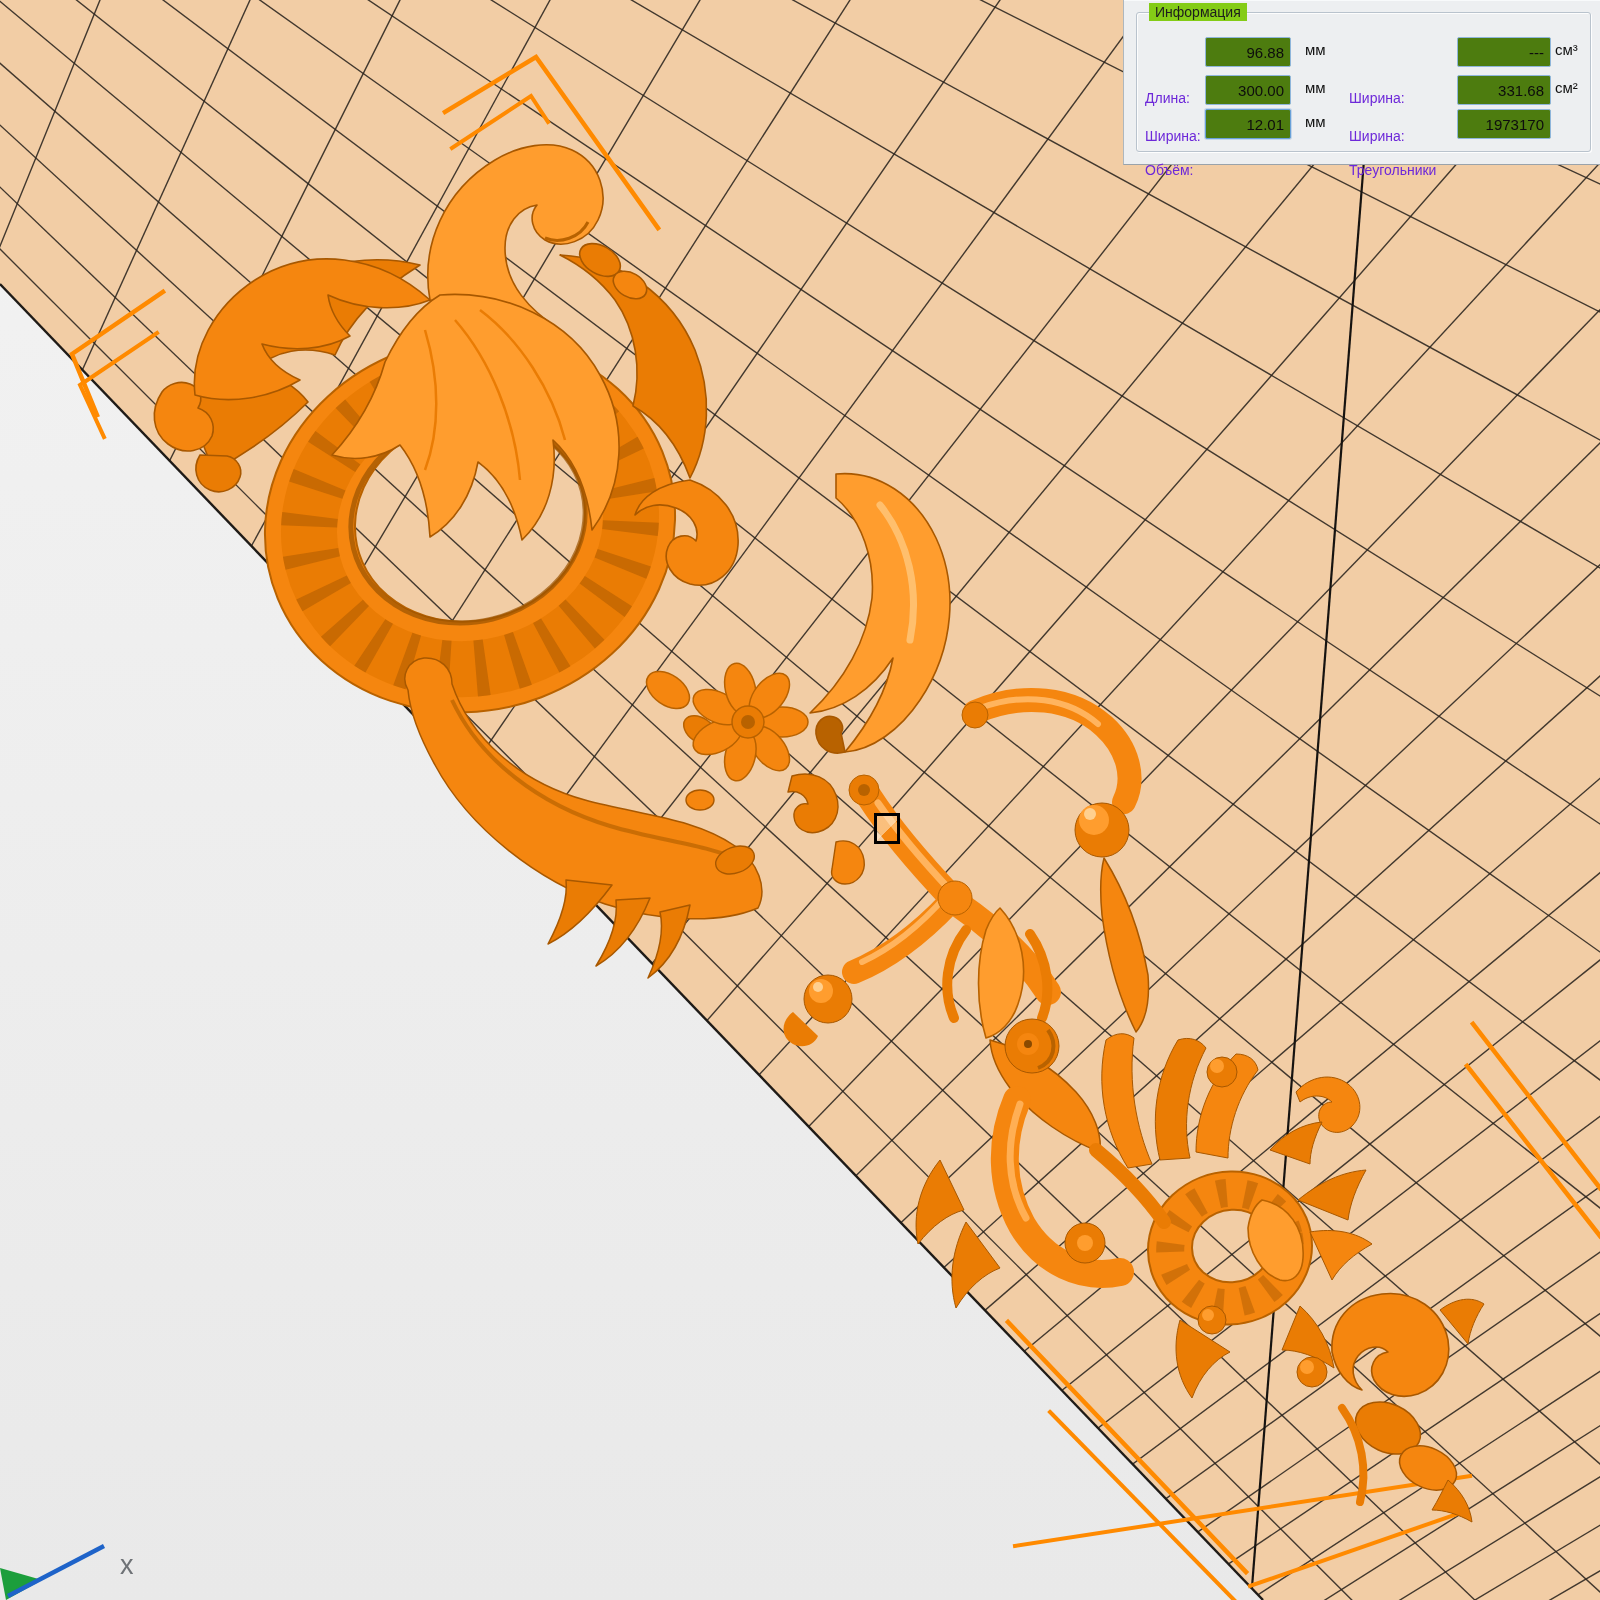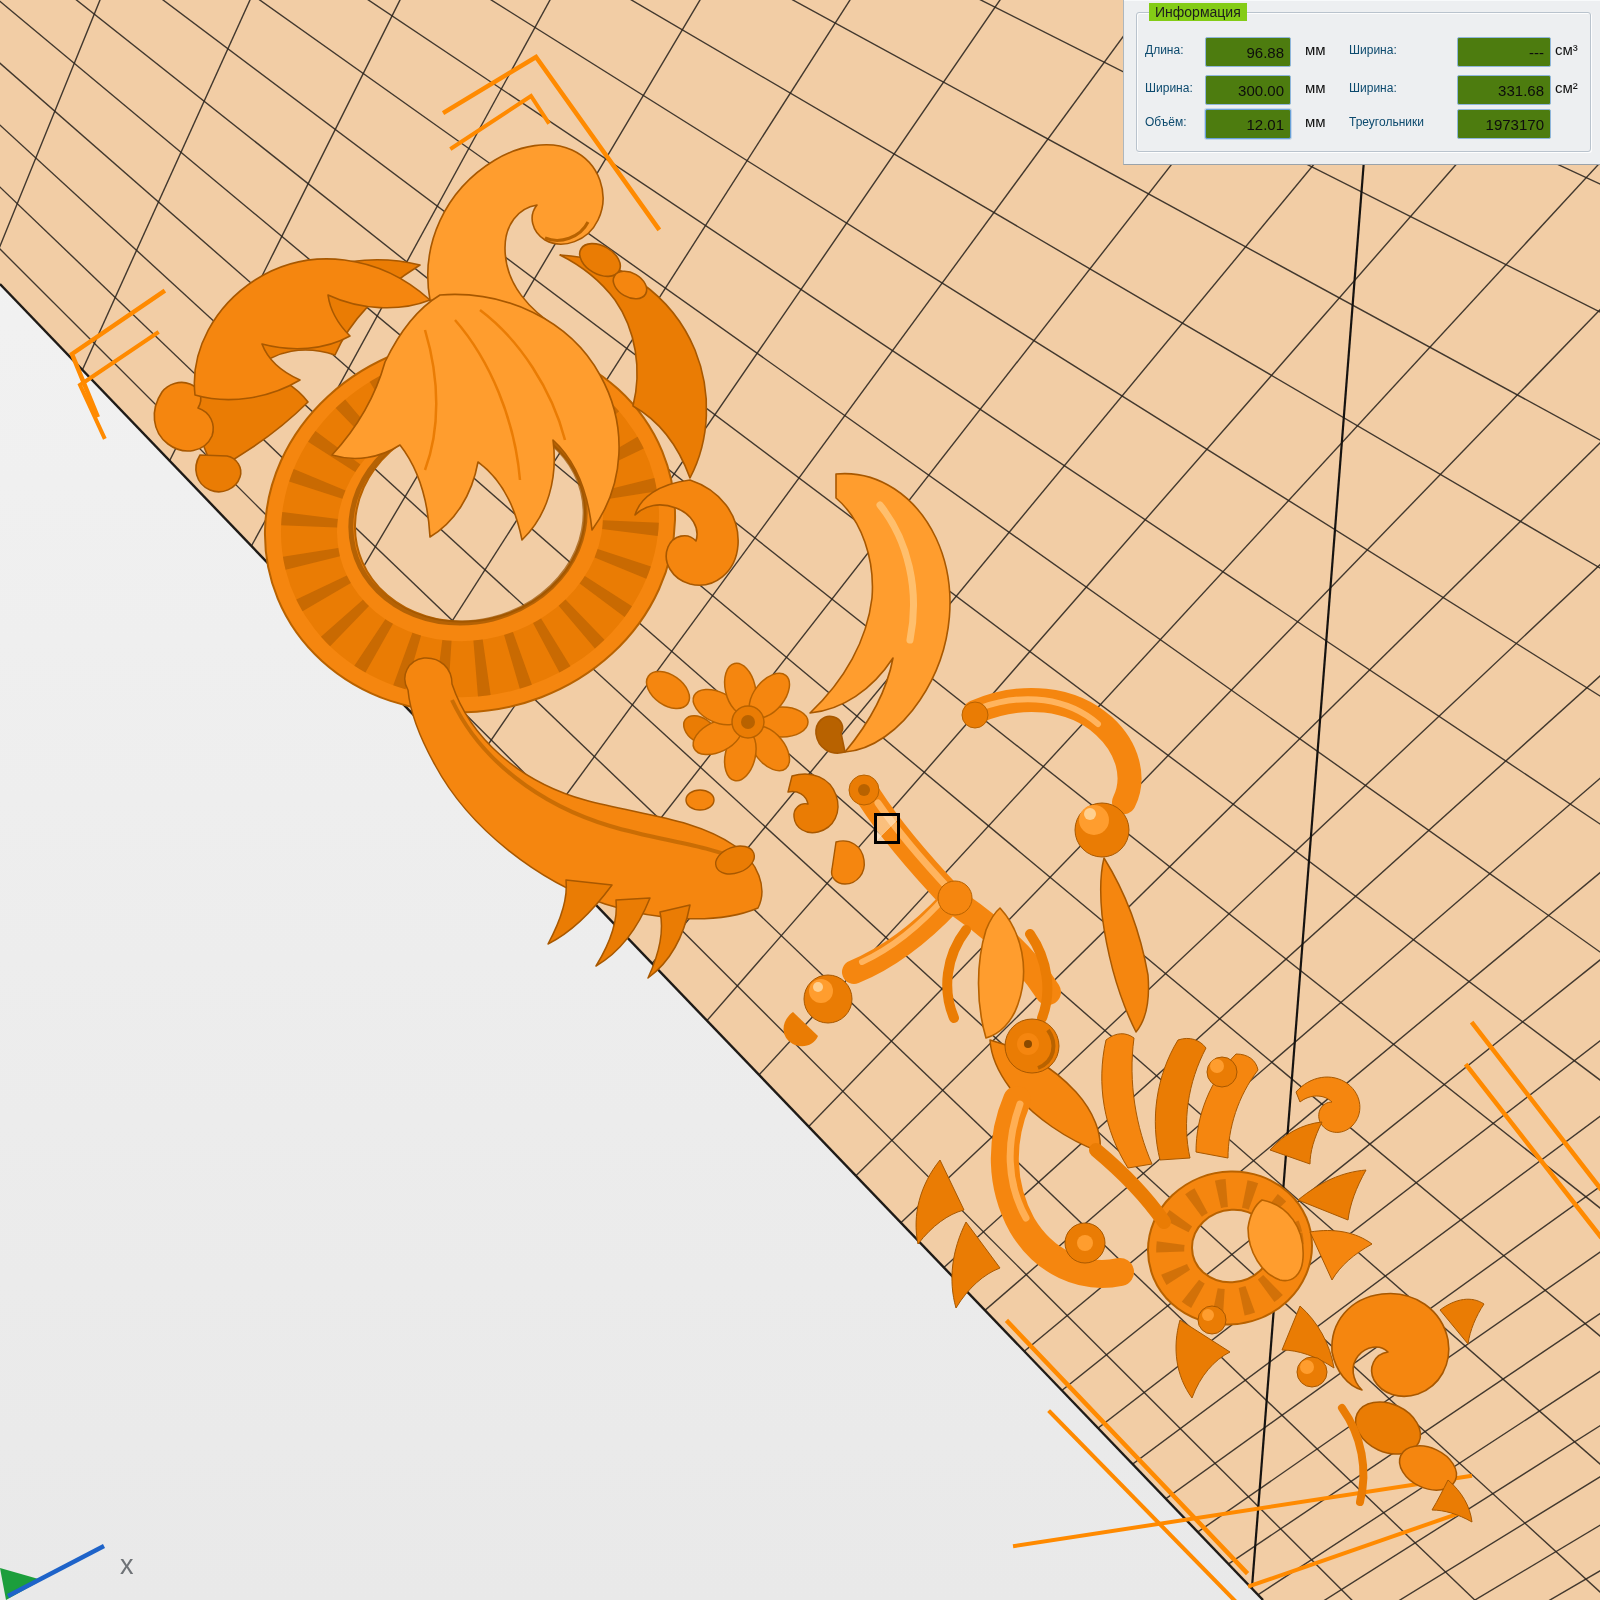--- a/index.html
+++ b/index.html
@@ -11,21 +11,21 @@
 
   
   .info-panel{position:absolute;left:1123px;top:0;width:477px;height:164px;
       background:#edeff1;border-left:1px solid #aeb7be;border-bottom:1px solid #9aa3ab;
       box-shadow:inset 0 1px 0 #f8fafb;}
   .groupbox{position:absolute;left:12px;top:12px;right:10px;bottom:12px;
       border:1px solid #b9c3cd;border-radius:3px;
       box-shadow:inset 1px 1px 0 rgba(255,255,255,.85),1px 1px 0 rgba(255,255,255,.9);}
   .gb-title{position:absolute;top:-10px;left:12px;background:#84cc16;padding:0 6px;
       font-size:14px;line-height:18px;color:#1d1d1d;white-space:nowrap;}
-  .f-label{position:absolute;height:30px;line-height:30px;font-size:12px;color:#0c4a6e;}
+  .f-label{position:absolute;height:30px;line-height:30px;font-size:14px;color:#6d28d9;margin-top:48px;}
   .f-unit{position:absolute;height:30px;line-height:30px;font-size:15px;color:#111;}
   .f-box{position:absolute;height:30px;}
   .f-box input{width:100%;height:30px;box-sizing:border-box;margin:2px;
       border:1px solid #8fb6db;border-radius:2px;background:#4d7c0f;
       text-align:right;padding:0 6px;font-size:15px;color:#0d0d0d;
       font-family:"Liberation Sans",sans-serif;}
   .f-box.hl input{border-color:#69a1d9;box-shadow:0 0 0 1px rgba(120,170,220,.35);}
   .r1{top:22px}.r2{top:60px}.r3{top:94px}
   .lab1{left:8px;width:58px}.box1{left:66px;width:86px}.unit1{left:168px;width:40px}
   .lab2{left:212px;width:106px}.box2{left:318px;width:94px}.unit2{left:418px;width:44px}

